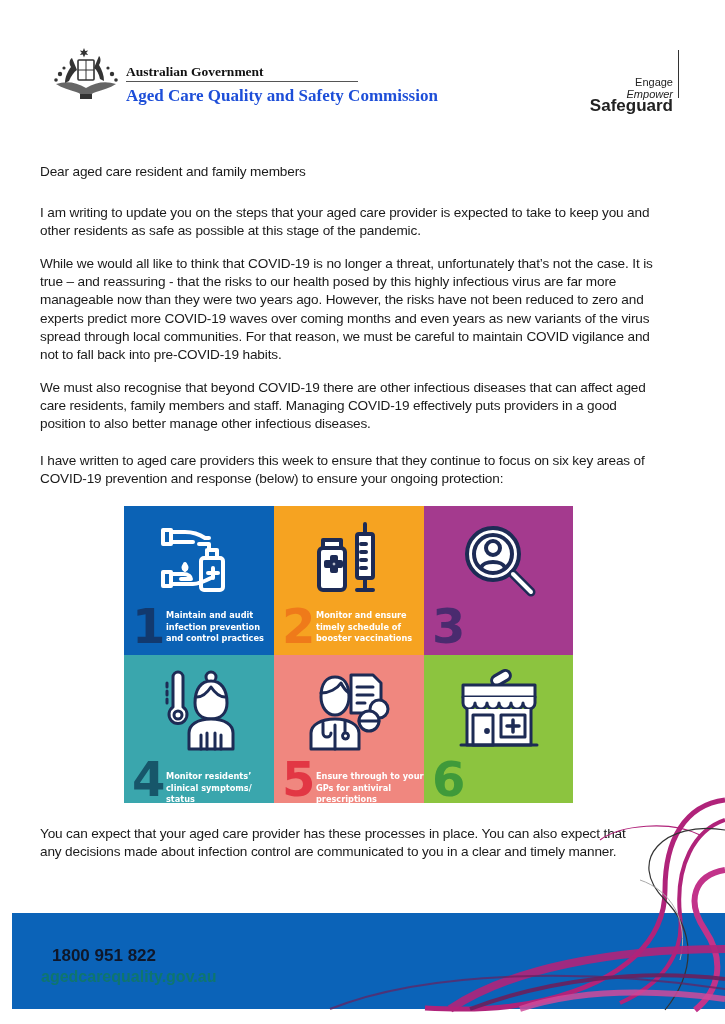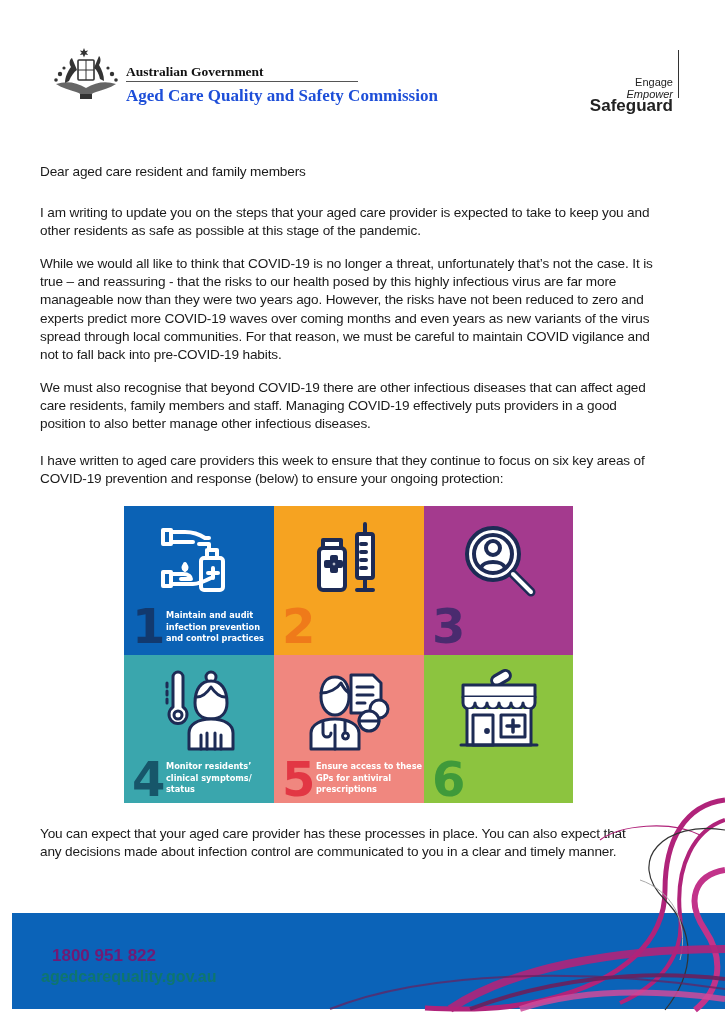--- a/index.html
+++ b/index.html
@@ -21,25 +21,25 @@
   .para { left: 40px; width: 625px; font-family: "Liberation Sans", sans-serif; font-size: 13.6px; line-height: 18.2px; color: #1a1a1a; margin: 0; letter-spacing: -0.15px; }
 
   
   .grid { left: 124px; top: 506px; width: 449px; height: 297px; display: grid;
           grid-template-columns: 150px 150px 149px; grid-template-rows: 149px 148px; }
   .tile { position: relative; overflow: hidden; }
   .tile svg.icon { position: absolute; left: 33px; top: 14px; width: 84px; height: 84px; }
   .tile .num { position: absolute; left: 8px; top: 96px; font-family: "DejaVu Sans", sans-serif; font-weight: bold; font-size: 48px; line-height: 48px; }
   .tile .cap { position: absolute; left: 42px; top: 104px; width: 108px; font-family: "DejaVu Sans", sans-serif; font-weight: bold; font-size: 8.2px; line-height: 11.5px; color: #ffffff; }
   .row2 .num { top: 100px; }
-  .row2 .cap { top: 106px; }
+  .row2 .cap { top: 116px; }
 
   
   .footer { left: 12px; top: 913px; width: 713px; height: 96px; background: #0b63b8; overflow: hidden; }
-  .phone { left: 52px; top: 946px; font-family: "Liberation Sans", sans-serif; font-weight: bold; font-size: 17px; color: #701a75; }
+  .phone { left: 52px; top: 946px; font-family: "Liberation Sans", sans-serif; font-weight: bold; font-size: 17px; color: #0f172a; }
   .url { left: 41px; top: 968px; font-family: "Liberation Sans", sans-serif; font-weight: bold; font-size: 16px; color: #0f766e; }
   .swirl { left: 0; top: 0; width: 725px; height: 1024px; pointer-events: none; }
 </style>
 </head>
 <body>
 
 <svg class="abs crest" viewBox="0 0 72 60">
   <g fill="#333">
     <path d="M34 2 l1.2 3 3-0.5 -2 2.3 2 2.3 -3-0.5 -1.2 3 -1.2-3 -3 0.5 2-2.3 -2-2.3 3 0.5z"></path>
     <rect x="28" y="14" width="16" height="20" rx="1" fill="none" stroke="#333" stroke-width="1.6"></rect>
@@ -92,20 +92,21 @@
 
   <div class="tile" style="background:#f6a321;">
     <svg class="icon" viewBox="0 0 84 84" fill="none" stroke="#1d2b55" stroke-width="4" stroke-linecap="round" stroke-linejoin="round">
       <rect x="12" y="28" width="26" height="42" rx="4" fill="#fff"></rect>
       <rect x="16" y="20" width="18" height="8" fill="#fff"></rect>
       <path d="M22 42 h6 v-5 h4 v5 h5 v4 h-5 v5 h-4 v-5 h-6z" transform="translate(-3,0)"></path>
       <rect x="50" y="14" width="16" height="44" rx="2" fill="#fff"></rect>
       <path d="M58 14 v-10 M54 24 h5 M54 32 h5 M54 40 h5 M54 48 h5 M58 58 v10 M50 70 h16"></path>
     </svg>
     <div class="num" style="color:#ef7a1a;">2</div>
+    <div class="cap">Monitor and ensure timely schedule of booster vaccinations</div>
   </div>
 
   <div class="tile" style="background:#a43a8e;">
     <svg class="icon" viewBox="0 0 84 84" fill="none" stroke-linecap="round" stroke-linejoin="round">
       <circle cx="36" cy="34" r="26" fill="#fff" stroke="#1d2b55" stroke-width="4"></circle>
       <circle cx="36" cy="34" r="19" fill="none" stroke="#1d2b55" stroke-width="4"></circle>
       <circle cx="36" cy="28" r="7" stroke="#1d2b55" stroke-width="4"></circle>
       <path d="M24 48 c2 -8 22 -8 24 0" stroke="#1d2b55" stroke-width="4"></path>
       <path d="M56 54 l18 18" stroke="#1d2b55" stroke-width="9"></path>
       <path d="M56 54 l18 18" stroke="#fff" stroke-width="4"></path>
@@ -134,21 +135,21 @@
       <path d="M50 18 h16 M50 26 h16 M50 34 h8"></path>
       <circle cx="72" cy="40" r="9" fill="#fff"></circle>
       <circle cx="62" cy="52" r="10" fill="#fff"></circle>
       <path d="M52 52 h20"></path>
       <path d="M14 28 c0 -14 6 -20 14 -20 s14 6 14 20 c0 10 -6 18 -14 18 s-14 -8 -14 -18z" fill="#fff"></path>
       <path d="M14 24 c8 0 16 -4 20 -10 c2 4 5 8 8 10"></path>
       <path d="M4 80 v-16 c0 -8 10 -14 24 -14 s24 6 24 14 v16z" fill="#fff"></path>
       <path d="M16 54 v10 a4 4 0 0 0 8 0 M38 52 v12 a3 3 0 1 0 1 0 M28 56 v24"></path>
     </svg>
     <div class="num" style="color:#e23744;">5</div>
-    <div class="cap">Ensure access to these GPs for antiviral prescriptions</div>
+    <div class="cap">Ensure through to your GPs for antiviral prescriptions</div>
   </div>
 
   <div class="tile row2" style="background:#8cc43f;">
     <svg class="icon" viewBox="0 0 84 84" fill="none" stroke="#1d2b55" stroke-width="3" stroke-linecap="round" stroke-linejoin="round">
       <rect x="34" y="4" width="20" height="10" rx="5" transform="rotate(-30 44 9)" fill="#fff"></rect>
       <rect x="6" y="16" width="72" height="12" fill="#fff"></rect>
       <path d="M6 28 v6 a6 6 0 0 0 12 0 a6 6 0 0 0 12 0 a6 6 0 0 0 12 0 a6 6 0 0 0 12 0 a6 6 0 0 0 12 0 a6 6 0 0 0 12 0 v-6" fill="#fff"></path>
       <path d="M10 40 v36 h64 v-36" fill="#fff"></path>
       <rect x="16" y="46" width="20" height="30" fill="#fff"></rect>
       <circle cx="30" cy="62" r="1.4" fill="#1d2b55"></circle>

